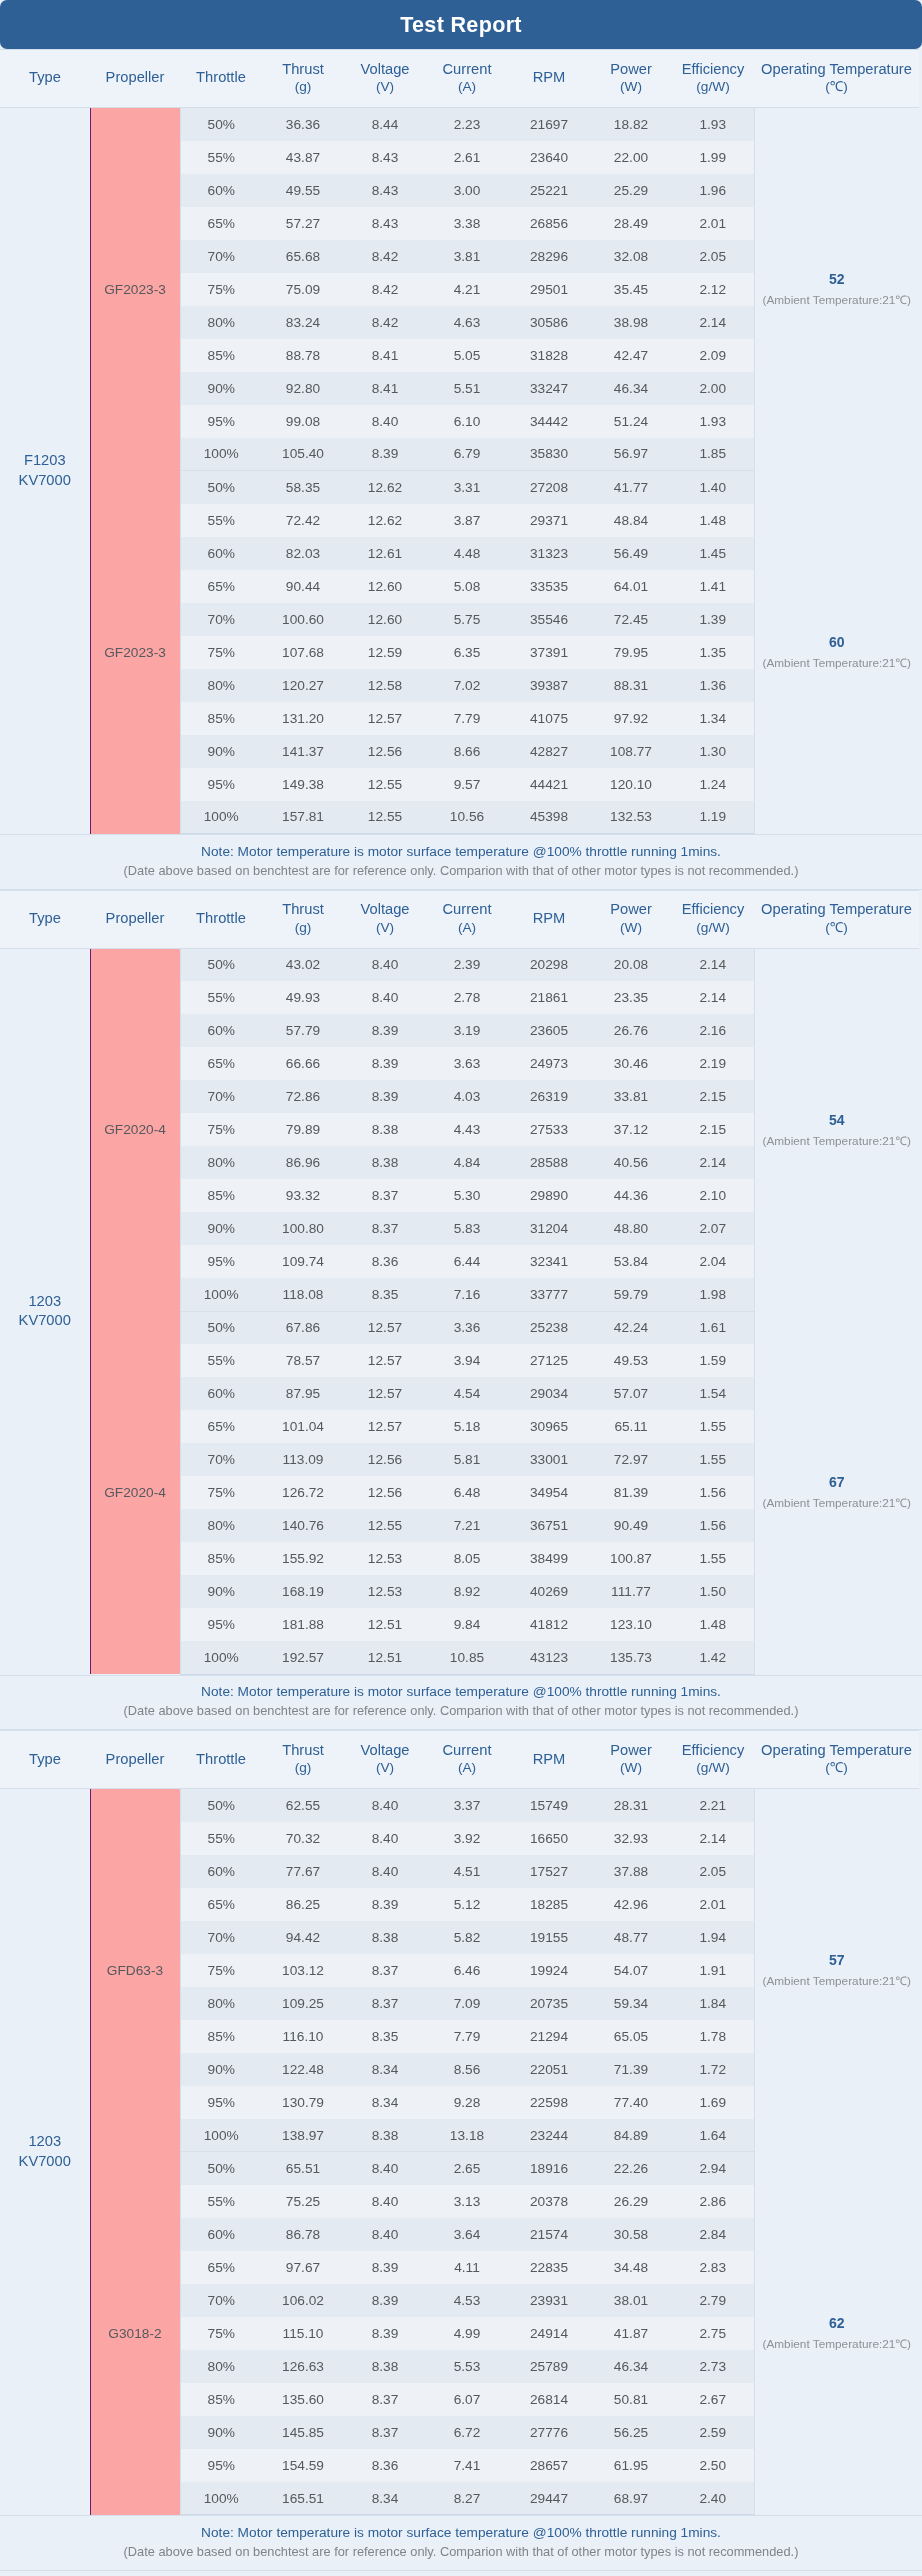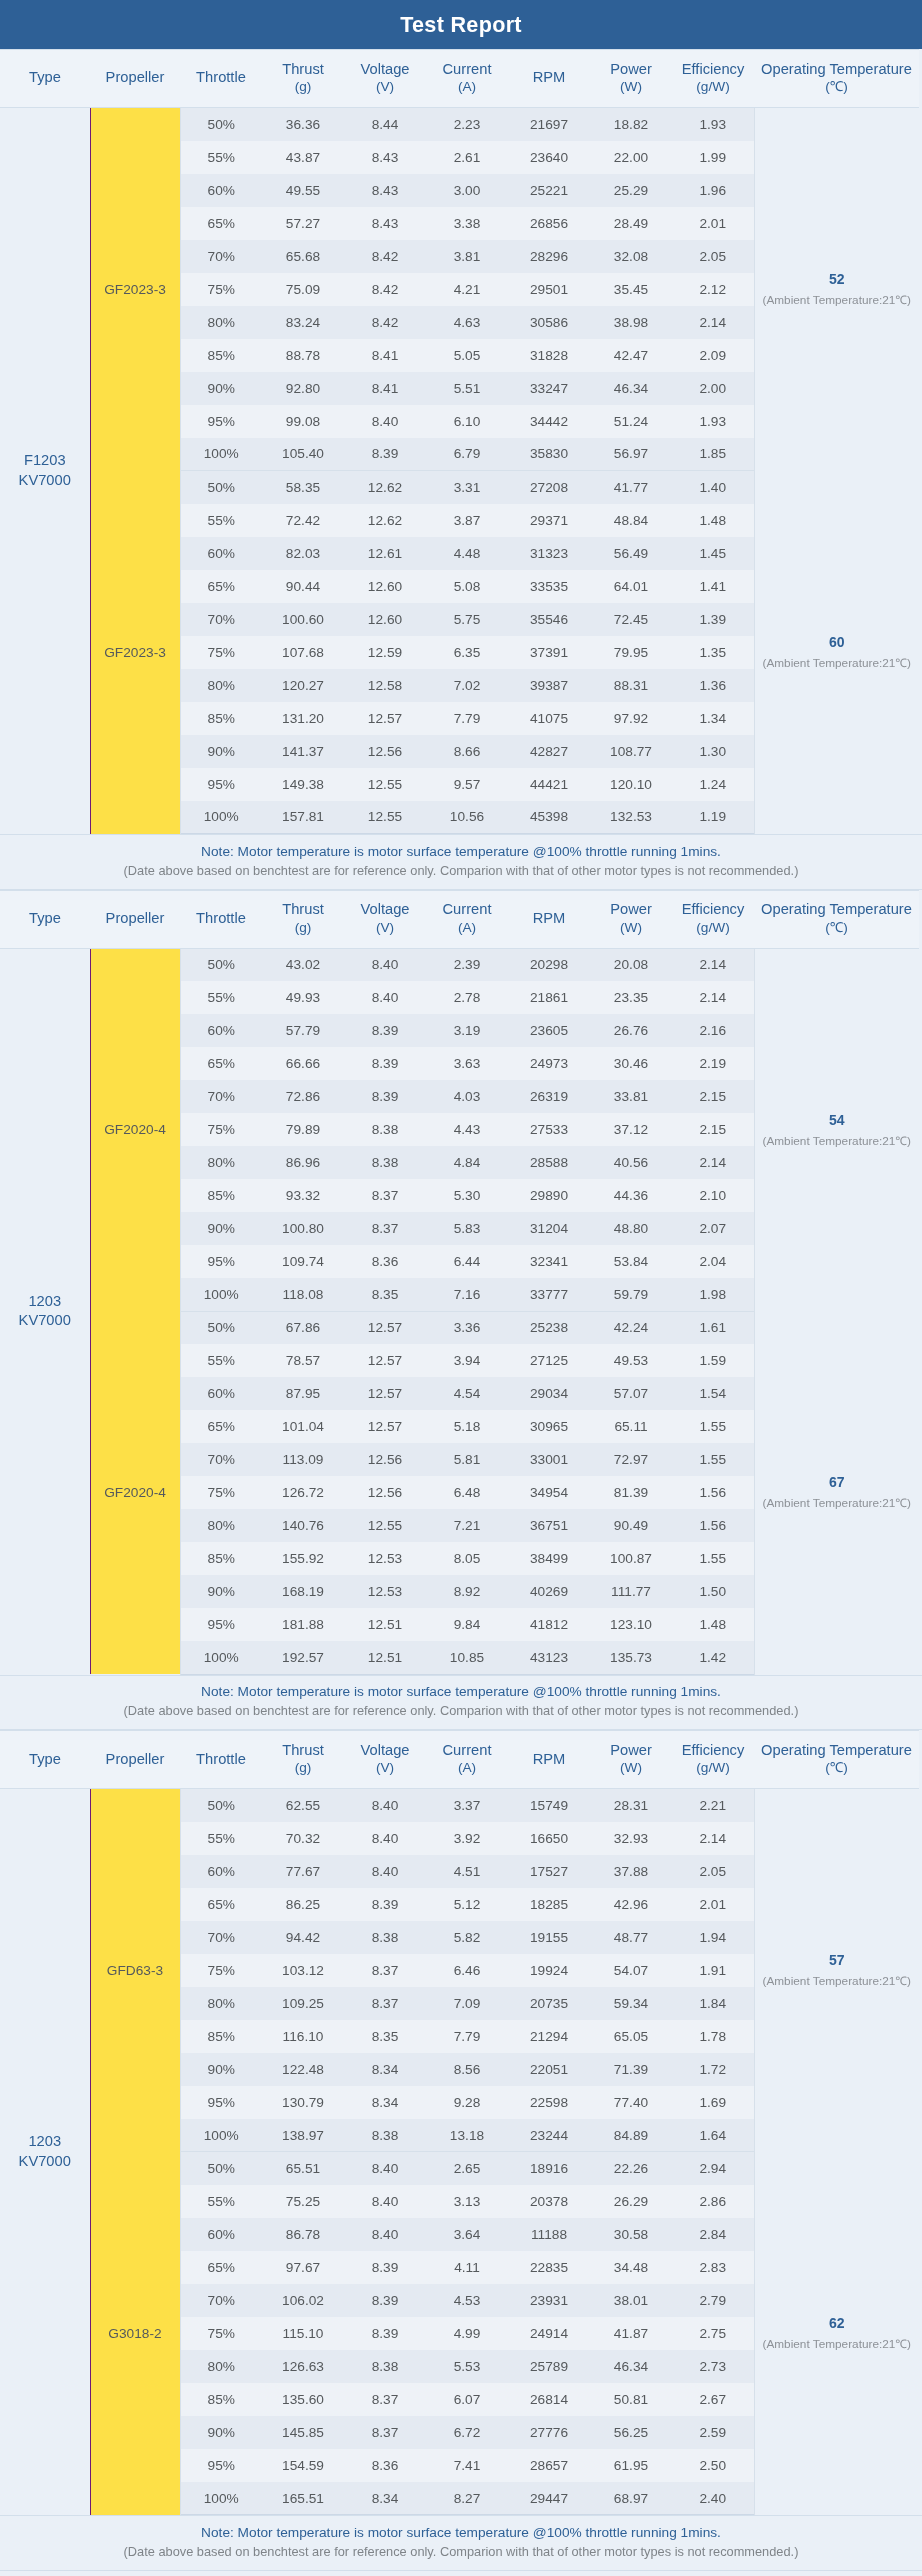--- a/index.html
+++ b/index.html
@@ -18,20 +18,21 @@
   .title-bar {
     background: #2e6096;
     color: #ffffff;
     height: 49px;
     display: flex;
     align-items: center;
     justify-content: center;
     font-size: 21.6px;
     font-weight: bold;
     letter-spacing: 0.3px;
+    border-radius: 7px;
   }
   
   table.report {
     width: 830px;
     border-collapse: collapse;
     table-layout: fixed;
     background: #eaf0f7;
   }
   table.report col.c-type      { width: 90px; }
   table.report col.c-prop      { width: 90px; }
@@ -74,21 +75,21 @@
   td.type-cell {
     color: #2e6096;
     font-size: 14.7px;
     line-height: 1.35;
     background: #eaf0f7;
     border-right: 1px solid #701a75;
   }
   td.prop-cell {
     color: #55595c;
     font-size: 13.7px;
-    background: #fde047;
+    background: #fca5a5;
     border-right: 1px solid #d6e0ea;
   }
   td.temp-cell {
     background: #eaf0f7;
     border-left: 1px solid #d6e0ea;
     line-height: 1.5;
     padding: 0 5.9px;
   }
   td.temp-cell .temp-val {
     display: block;
@@ -789,21 +790,21 @@
             <td class="data">3.13</td>
             <td class="data">20378</td>
             <td class="data">26.29</td>
             <td class="data">2.86</td>
           </tr>
           <tr class="odd">
             <td class="data">60%</td>
             <td class="data">86.78</td>
             <td class="data">8.40</td>
             <td class="data">3.64</td>
-            <td class="data">11188</td>
+            <td class="data">21574</td>
             <td class="data">30.58</td>
             <td class="data">2.84</td>
           </tr>
           <tr class="even">
             <td class="data">65%</td>
             <td class="data">97.67</td>
             <td class="data">8.39</td>
             <td class="data">4.11</td>
             <td class="data">22835</td>
             <td class="data">34.48</td>

